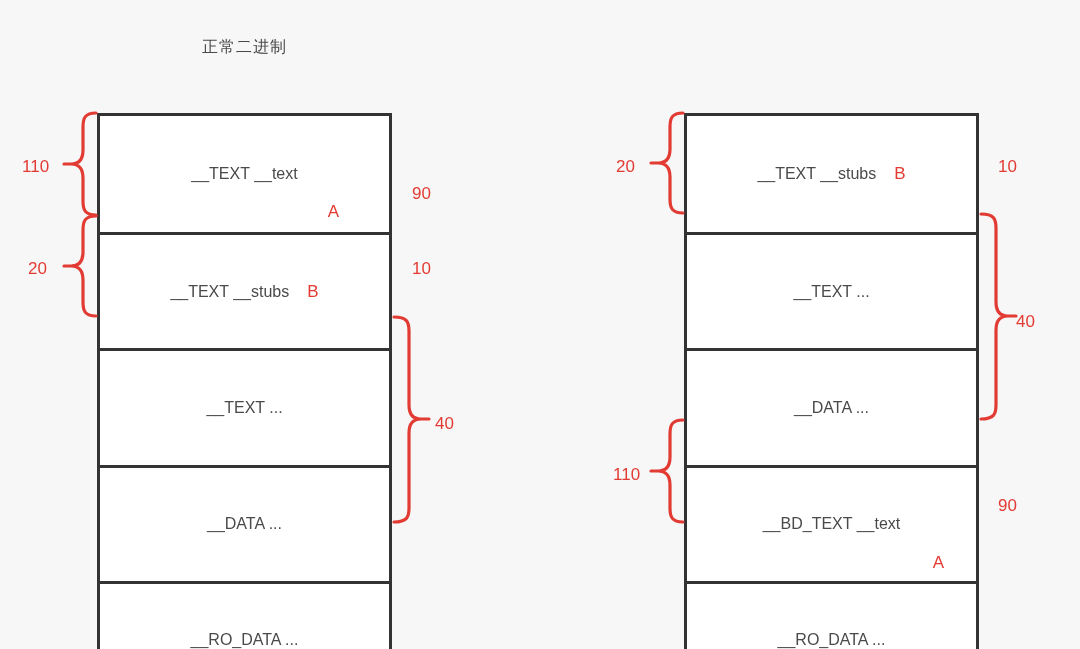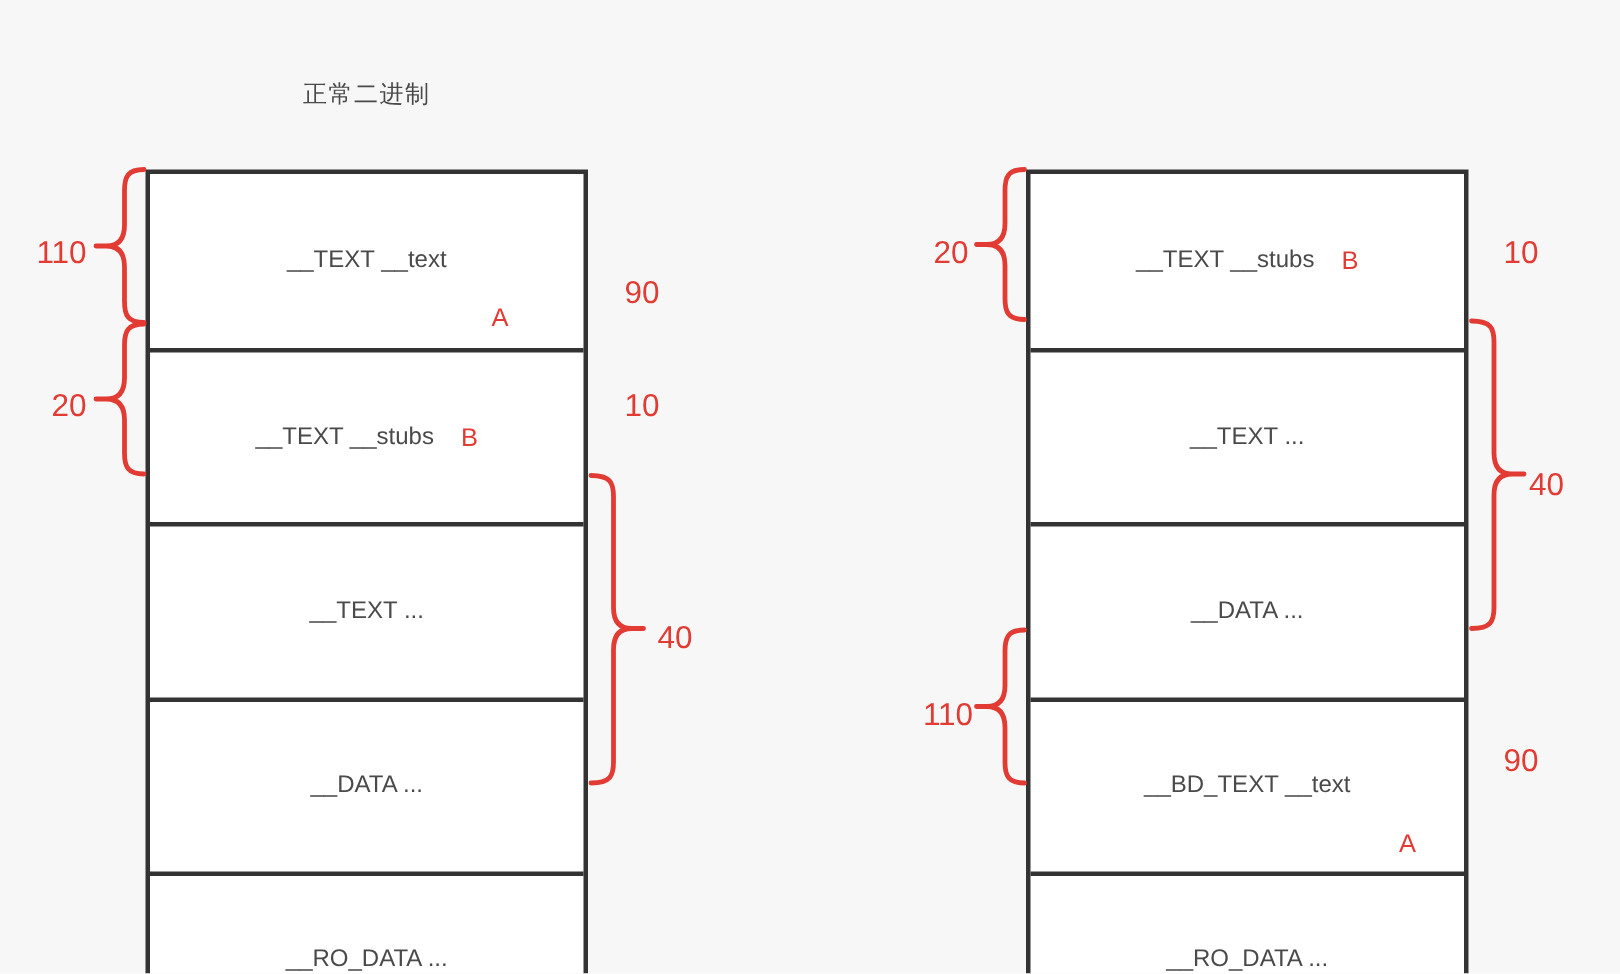--- a/index.html
+++ b/index.html
@@ -20,31 +20,31 @@
     position:relative;display:flex;align-items:center;justify-content:center;
     font-size:16px;color:#4a4a4a;
   }
   .cell + .cell{border-top:3px solid #333333;}
   .marker{color:#e23b33;font-size:17px;}
   .marker.inline{margin-left:18px;}
   .marker.corner{position:absolute;}
   .corner-a-left{right:50px;bottom:10px;}
   .corner-a-right{right:32px;bottom:8px;}
   .red-num{
-    position:absolute;color:#e23b33;font-size:21px;text-align:center;
+    position:absolute;color:#e23b33;font-size:17px;text-align:left;
   }
   .brace{position:absolute;}
   .brace path{fill:none;stroke:#e23b33;stroke-width:3.2;stroke-linecap:round;stroke-linejoin:round;}
 </style>
 </head>
 <body>
 
 <div class="scene">
 
-  <div class="diagram-title" style="left:97px;top:53px;">正常二进制</div>
+  <div class="diagram-title" style="left:97px;top:37px;">正常二进制</div>
 
   <div class="stack" style="left:97px;top:113px;">
     <div class="cell">
       <span>__TEXT __text</span>
       <span class="marker corner corner-a-left">A</span>
     </div>
     <div class="cell">
       <span>__TEXT __stubs</span>
       <span class="marker inline">B</span>
     </div>

